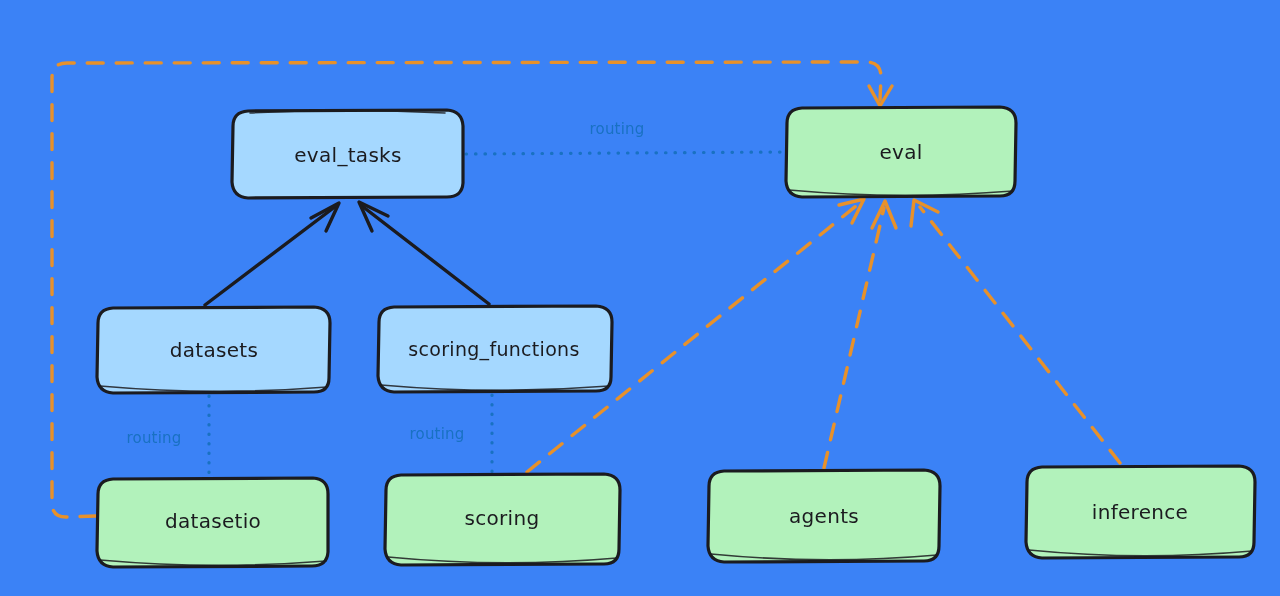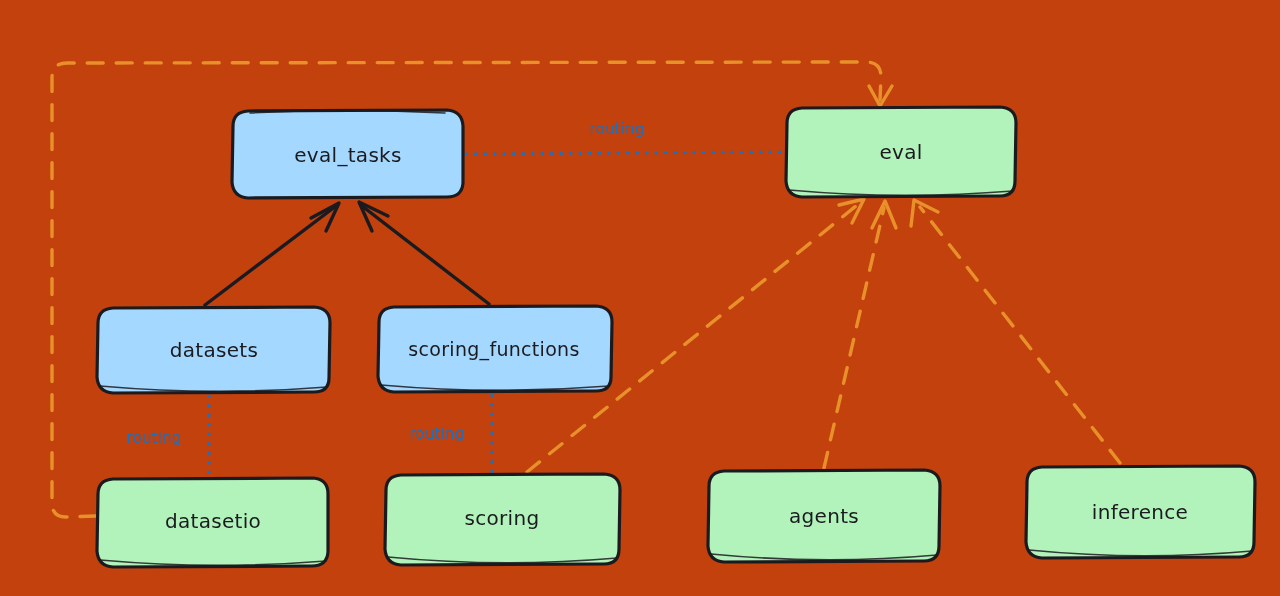--- a/index.html
+++ b/index.html
@@ -11,21 +11,21 @@
   body {
     width: 1280px;
     height: 596px;
     overflow: hidden;
     font-family: "DejaVu Sans", sans-serif;
   }
   #canvas-root {
     position: relative;
     width: 1280px;
     height: 596px;
-    background: #c2410c;
+    background: #3b82f6;
   }
   svg.diagram-layer {
     position: absolute;
     left: 0;
     top: 0;
     width: 1280px;
     height: 596px;
   }
   .node-label {
     font-family: "DejaVu Sans", sans-serif;

